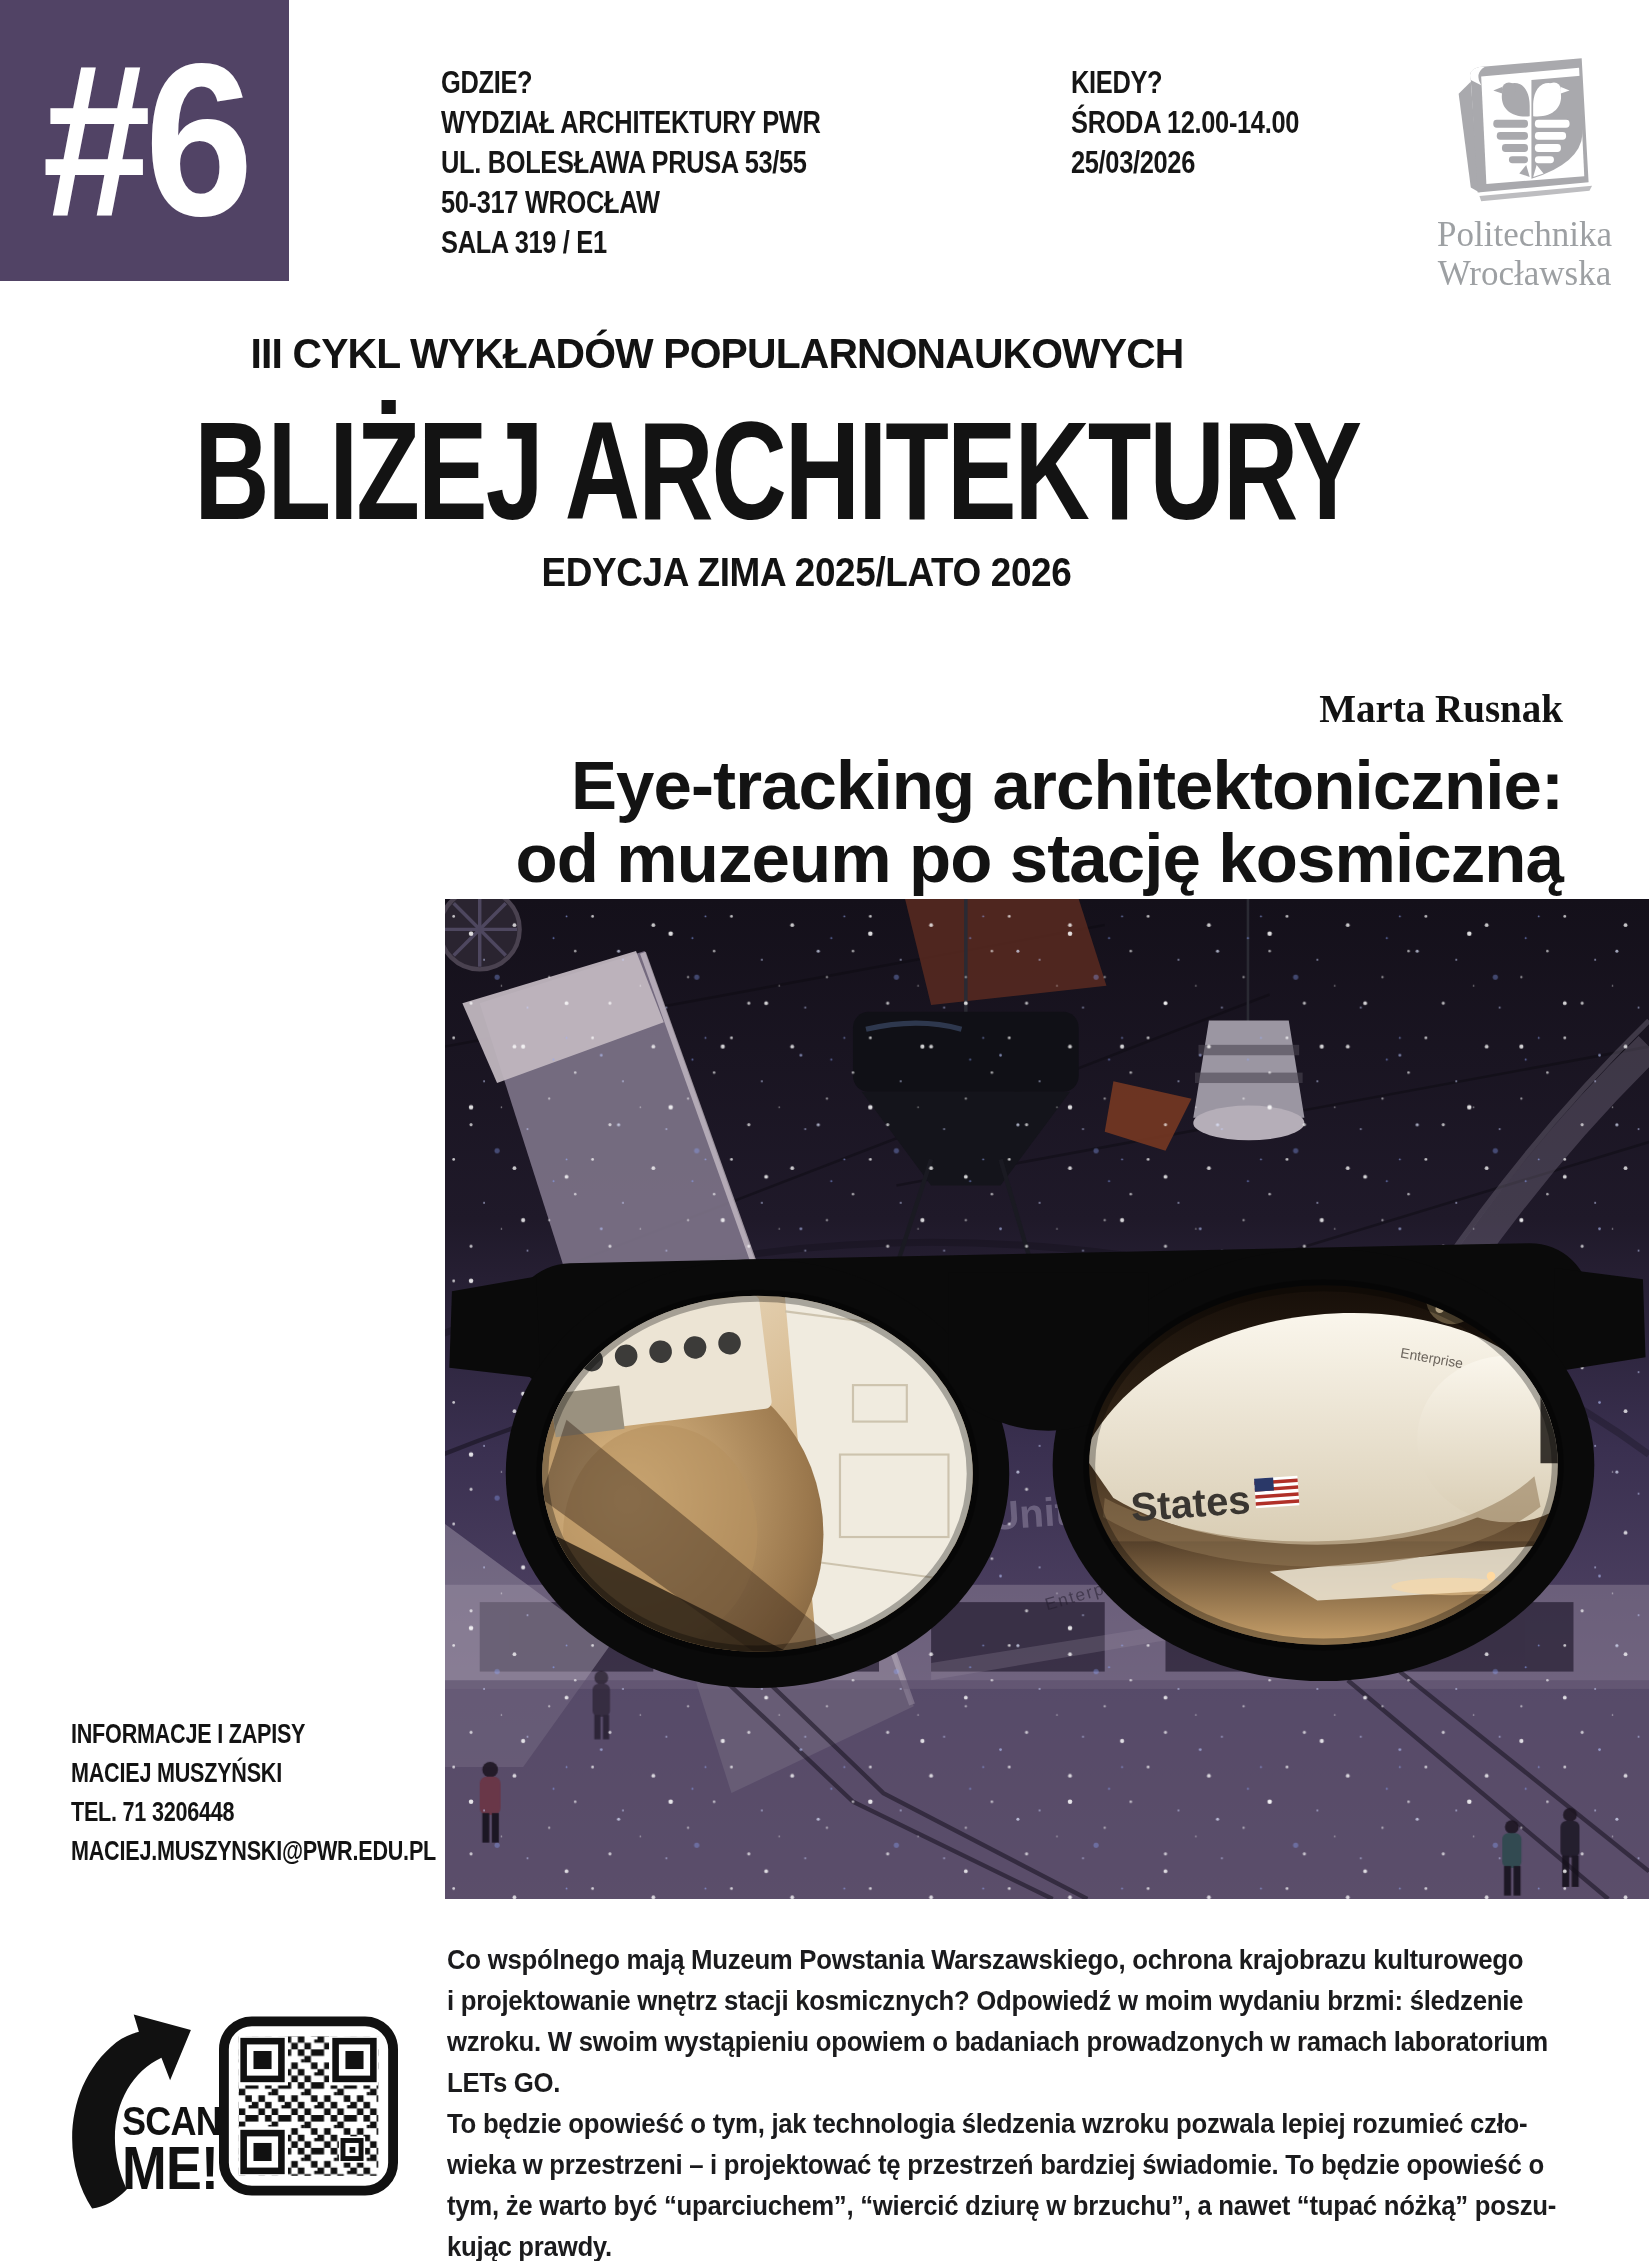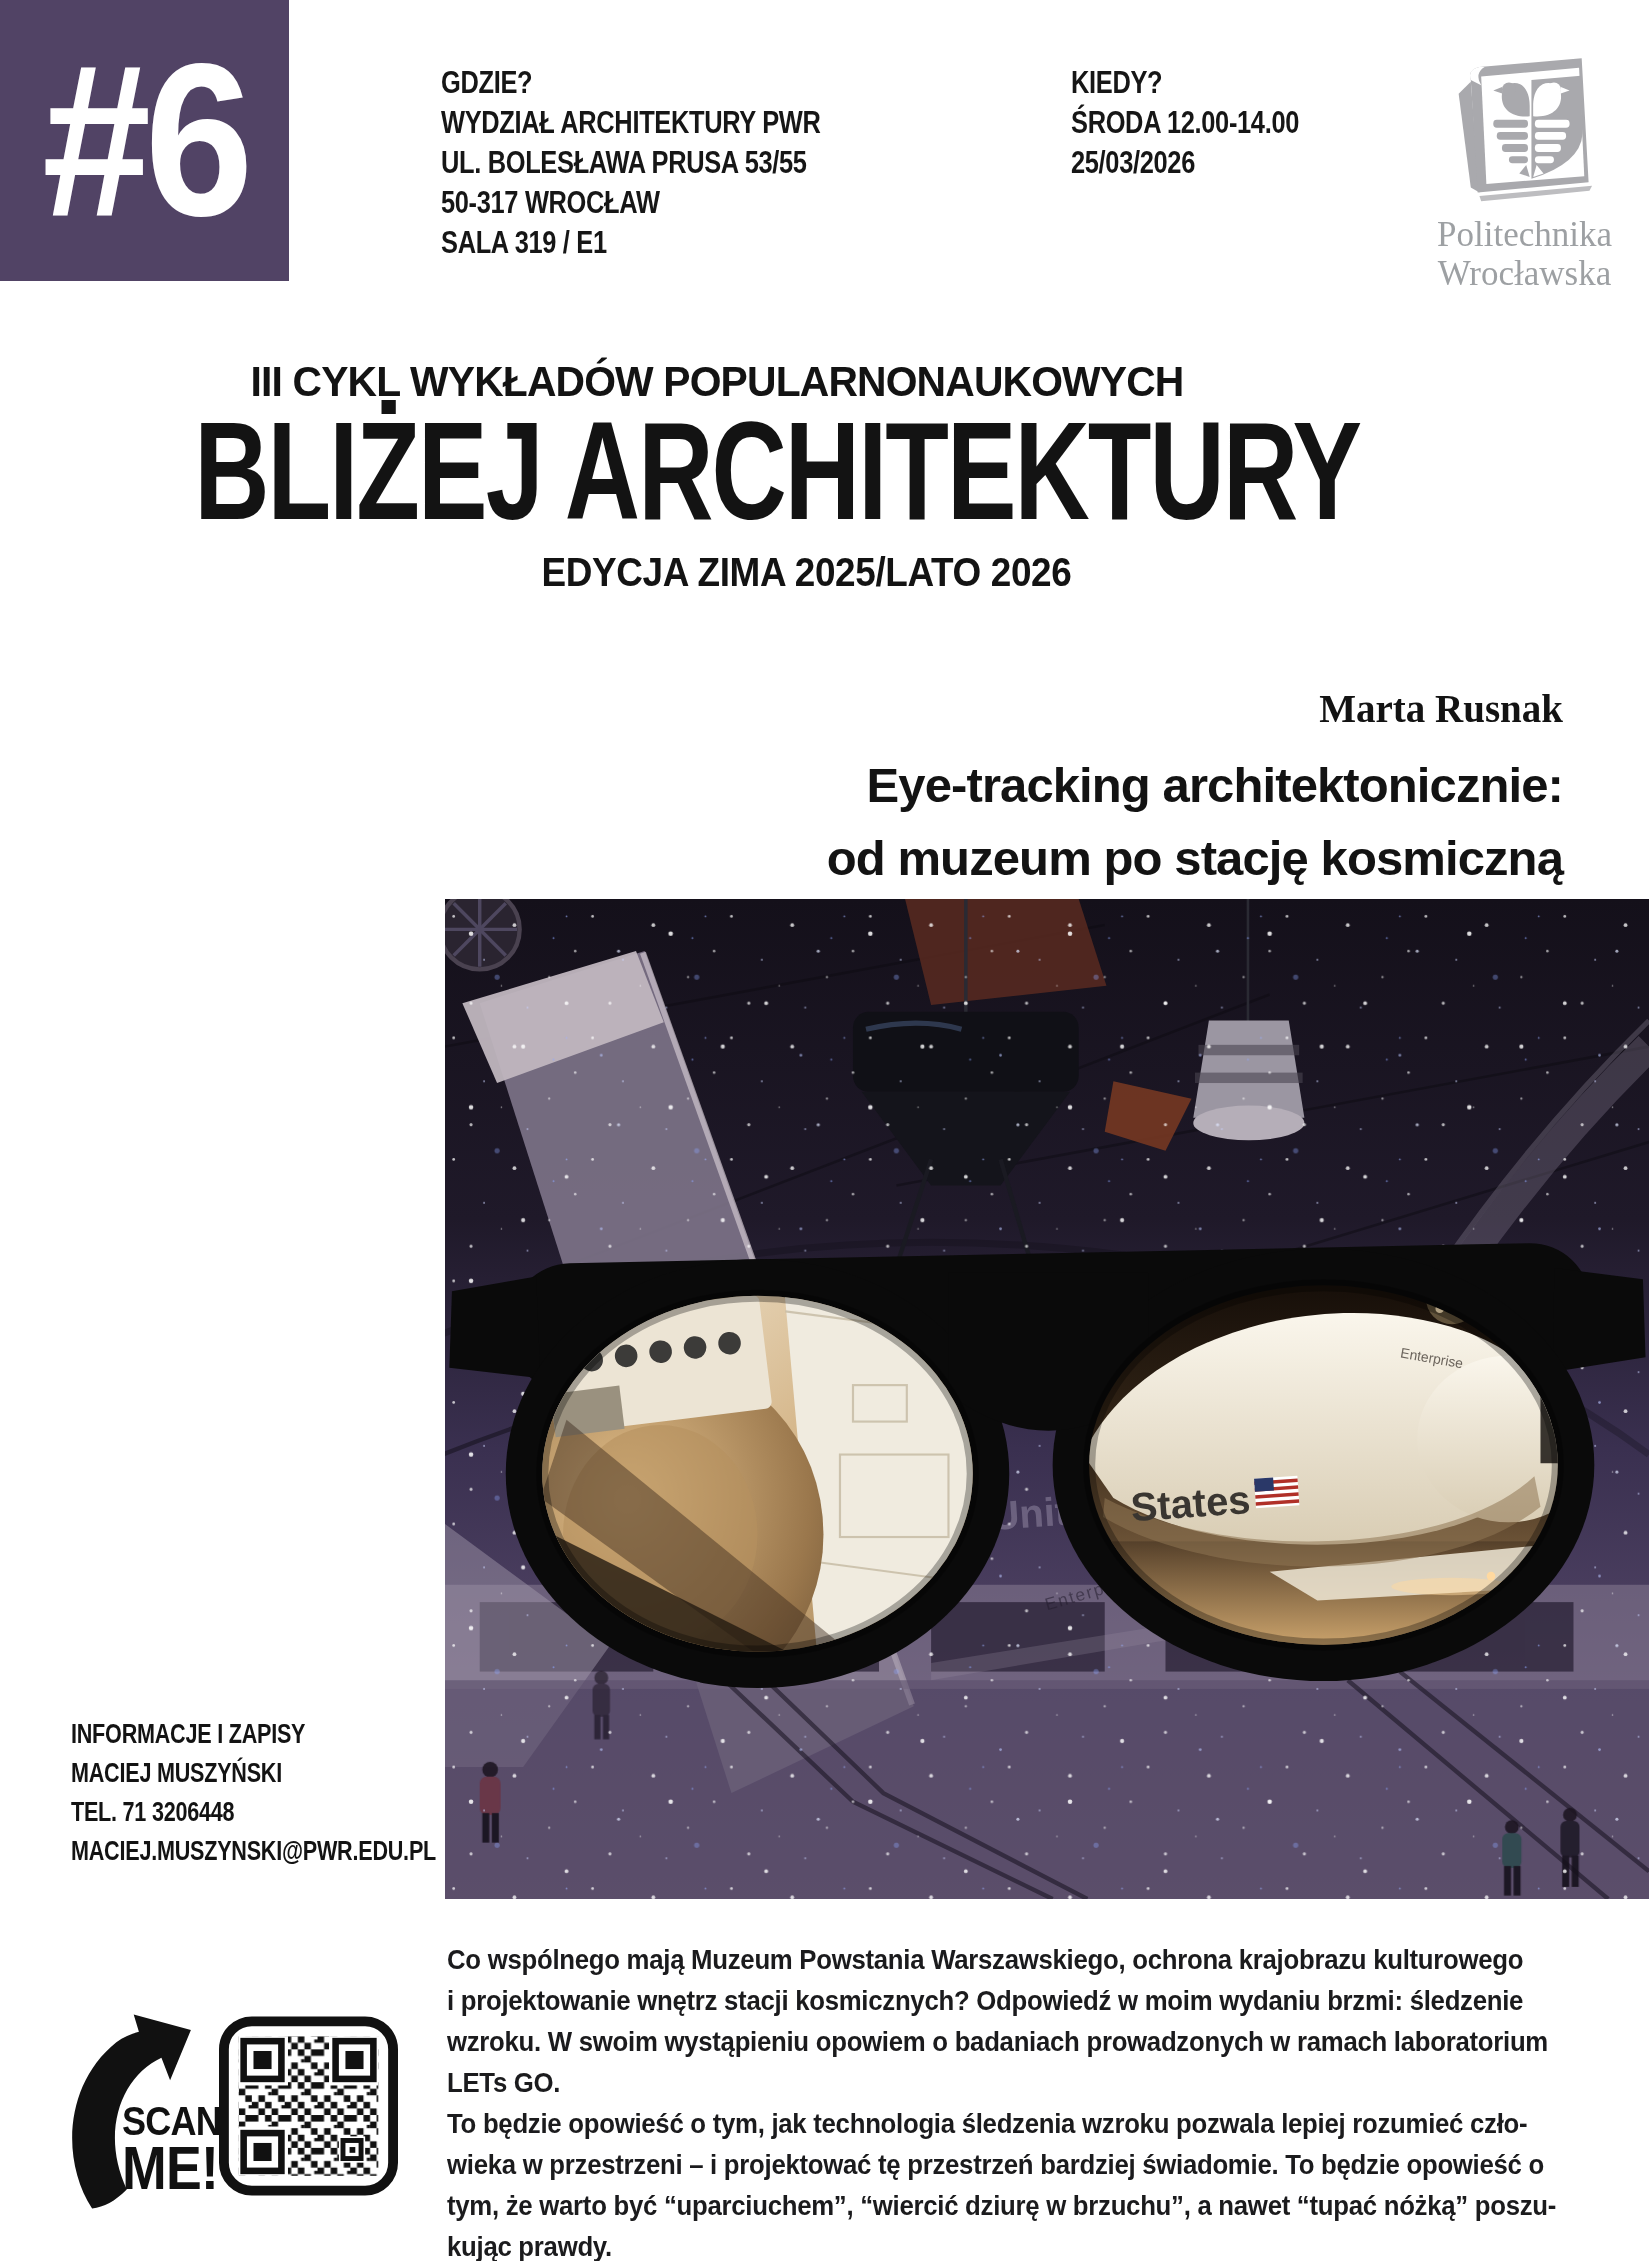--- a/index.html
+++ b/index.html
@@ -18,30 +18,30 @@
               transform:scaleX(.82);transform-origin:0 0;white-space:nowrap;color:#161616;}
   .where{left:441px;top:63px;}
   .when{left:1071px;top:63px;}
 
   
   .logo{left:1394px;top:54px;width:261px;text-align:center;}
   .logo svg{display:block;margin:0 auto;}
   .logo-text{font-family:"Liberation Serif",serif;color:#9da0a3;font-size:35px;line-height:39px;margin-top:12px;}
 
   
-  .kicker{left:0;top:332px;width:1434px;text-align:center;font-size:43px;font-weight:bold;line-height:1;margin-top:28px;}
+  .kicker{left:0;top:332px;width:1434px;text-align:center;font-size:43px;font-weight:bold;line-height:1;}
   .kicker span{display:inline-block;transform:scaleX(.95);letter-spacing:-0.9px;}
   .main-title{left:0;top:401px;width:1508px;text-align:center;font-weight:bold;line-height:1;}
   .main-title span{display:inline-block;font-size:139px;letter-spacing:-2.6px;transform:scaleX(.75);transform-origin:50% 50%;white-space:nowrap;}
   .edition{left:0;top:552px;width:1612px;text-align:center;font-weight:bold;line-height:1;}
   .edition span{display:inline-block;font-size:41px;transform:scaleX(.9);letter-spacing:-0.4px;}
 
   
   .speaker{right:87px;top:686px;font-size:39px;font-weight:bold;text-align:right;font-family:Liberation Serif, serif;}
-  .lecture{right:87px;top:749px;font-size:49px;font-weight:bold;text-align:right;line-height:73px;letter-spacing:-0.9px;white-space:nowrap;}
+  .lecture{right:87px;top:749px;font-size:69px;font-weight:bold;text-align:right;line-height:73px;letter-spacing:-0.9px;white-space:nowrap;}
 
   
   .photo{left:445px;top:899px;width:1204px;height:1000px;}
   .photo svg{display:block;}
   .photo text{font-family:"Liberation Sans",sans-serif;}
 
   
   .contact{left:71px;top:1715px;font-weight:bold;font-size:27px;line-height:39px;
            transform:scaleX(.8);transform-origin:0 0;white-space:nowrap;letter-spacing:-0.3px;}
 

